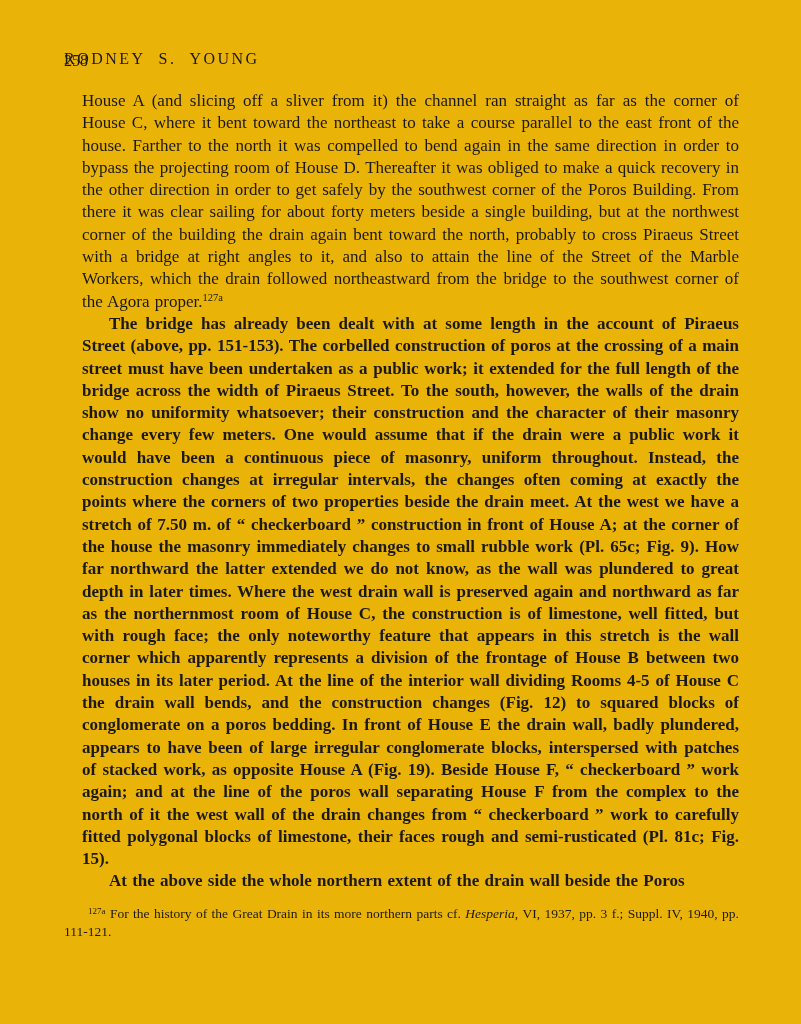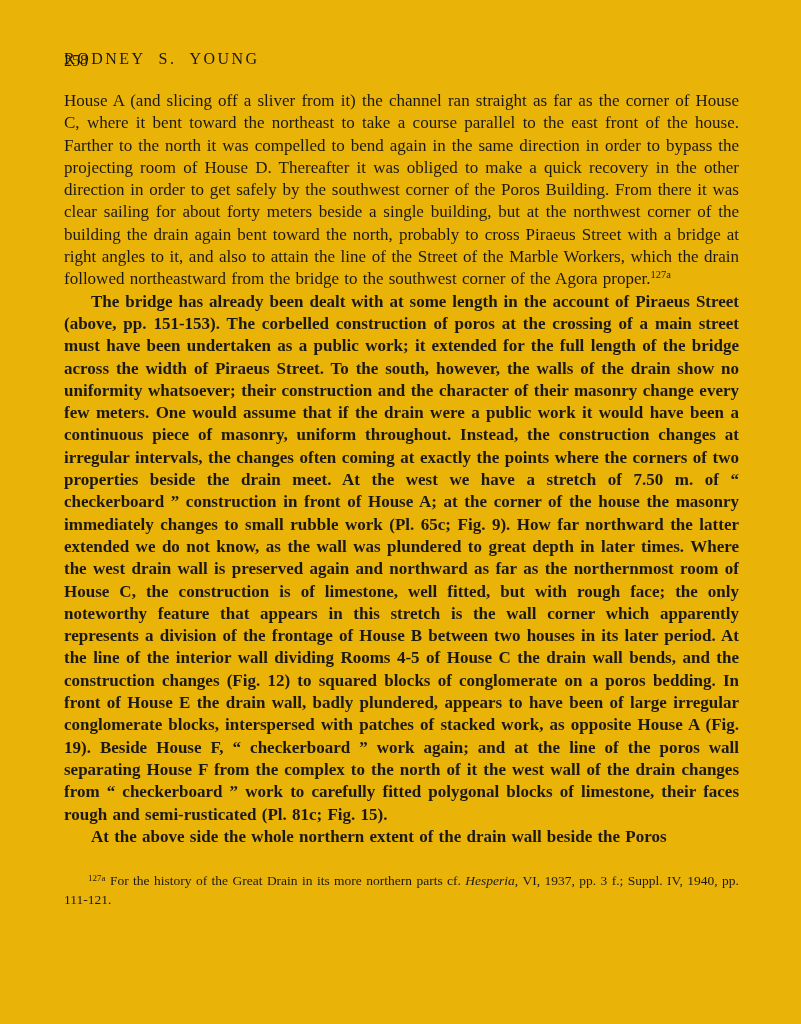--- a/index.html
+++ b/index.html
@@ -37,35 +37,36 @@
     display: block;
     font-size: 16px;
     letter-spacing: 2.5px;
     word-spacing: 7px;
   }
   .body-text {
     font-size: 17px;
     line-height: 22.3px;
     text-align: justify;
     word-spacing: 1px;
+    margin-left: 18px;
   }
   .body-text p {
     margin: 0;
   }
   .body-text p.indent {
     text-indent: 27px;
     font-weight: bold;
   }
   sup.fn-ref {
     font-size: 10.5px;
     line-height: 0;
     vertical-align: 6px;
   }
   .footnote {
-    margin-top: 24px;
+    margin-top: 12px;
     font-size: 13.5px;
     line-height: 18.5px;
     text-align: justify;
     word-spacing: 1px;
     font-family: Liberation Serif, serif;
   }
   .footnote p {
     margin: 0;
     text-indent: 24px;
   }

